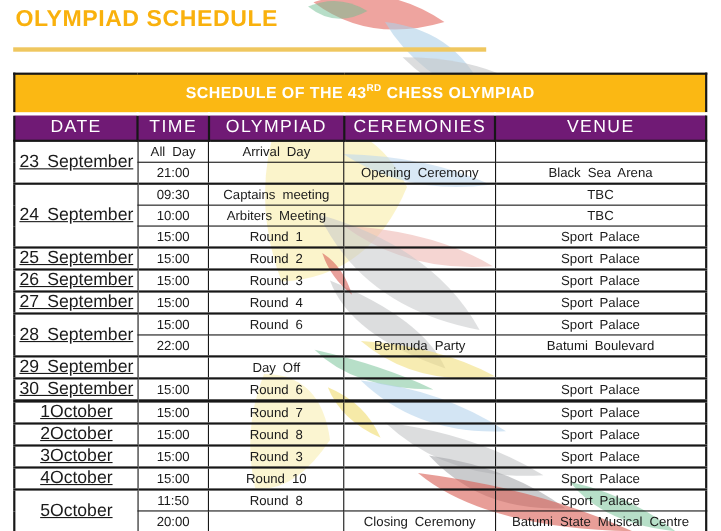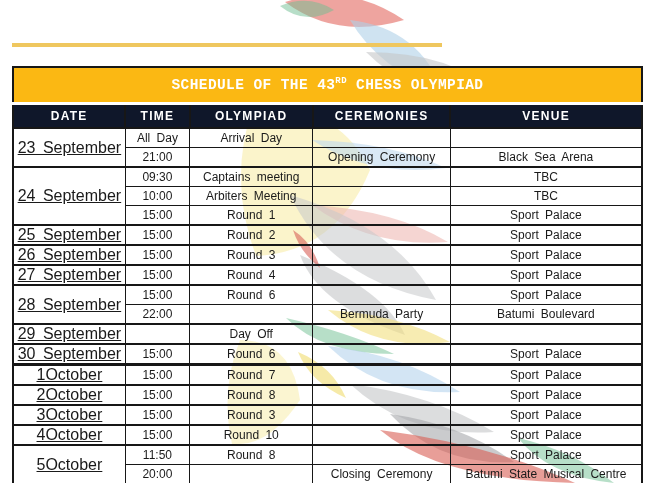--- a/index.html
+++ b/index.html
@@ -24,25 +24,25 @@
 
   
   table.sched{
     position:absolute;left:12px;top:66px;width:631px;z-index:1;
     border-collapse:collapse;table-layout:fixed;background:transparent;
     border:2px solid #171717;
   }
   th,td{padding:0;margin:0;vertical-align:middle;text-align:center;}
   th.tbl-title{
     background:#FBB813;color:#ffffff;font-weight:bold;font-size:14.5px;
-    height:34px;letter-spacing:0.4px;border-bottom:3px solid #ffffff;font-family:Liberation Mono, monospace;
+    height:34px;letter-spacing:0.4px;border-bottom:3px solid #ffffff;
   }
   th.tbl-title sup{font-size:9px;vertical-align:super;line-height:0;}
   th.colhead{
-    background:#0f172a;color:#ffffff;font-weight:bold;font-size:12px;
+    background:#701a75;color:#ffffff;font-weight:normal;font-size:16px;
     letter-spacing:1.3px;height:22px;
     border:2px solid #171717;border-top:3px solid #ffffff;
   }
   tbody td{
     height:18px;font-size:12px;line-height:18px;word-spacing:3px;
     border:1px solid #171717;background:transparent;white-space:nowrap;
     overflow:hidden;
   }
   tbody tr.group-start td{border-top:2px solid #171717;}
   tbody tr.section-start td{border-top:3px solid #171717;}
@@ -71,20 +71,21 @@
     <path d="M298,352 Q332,366 346,398 Q310,382 298,352 Z" fill="#F0DC6E" fill-opacity="0.6"></path>
 
     <path d="M328,310 Q398,314 450,342 Q378,352 328,310 Z" fill="#F2DF7E" fill-opacity="0.6"></path>
     <path d="M328,346 Q402,354 460,392 Q380,396 328,346 Z" fill="#B5D3EC" fill-opacity="0.6"></path>
     <path d="M350,384 Q432,394 494,432 Q408,438 350,384 Z" fill="#C4C6C8" fill-opacity="0.6"></path>
     <path d="M390,414 Q462,424 514,462 Q438,466 390,414 Z" fill="#A6A8AB" fill-opacity="0.6"></path>
     <path d="M380,430 Q490,444 575,483 Q440,480 380,430 Z" fill="#D95D53" fill-opacity="0.6"></path>
     <path d="M518,438 Q572,450 614,483 Q548,476 518,438 Z" fill="#7CC49A" fill-opacity="0.55"></path>
   </svg>
 
+  <div class="page-title">OLYMPIAD SCHEDULE</div>
   <div class="title-underline"></div>
 
   <table class="sched">
     <colgroup>
       <col style="width:112px">
         <col style="width:64px">
         <col style="width:123px">
       <col style="width:137px">
         <col style="width:191px">
     </colgroup>

